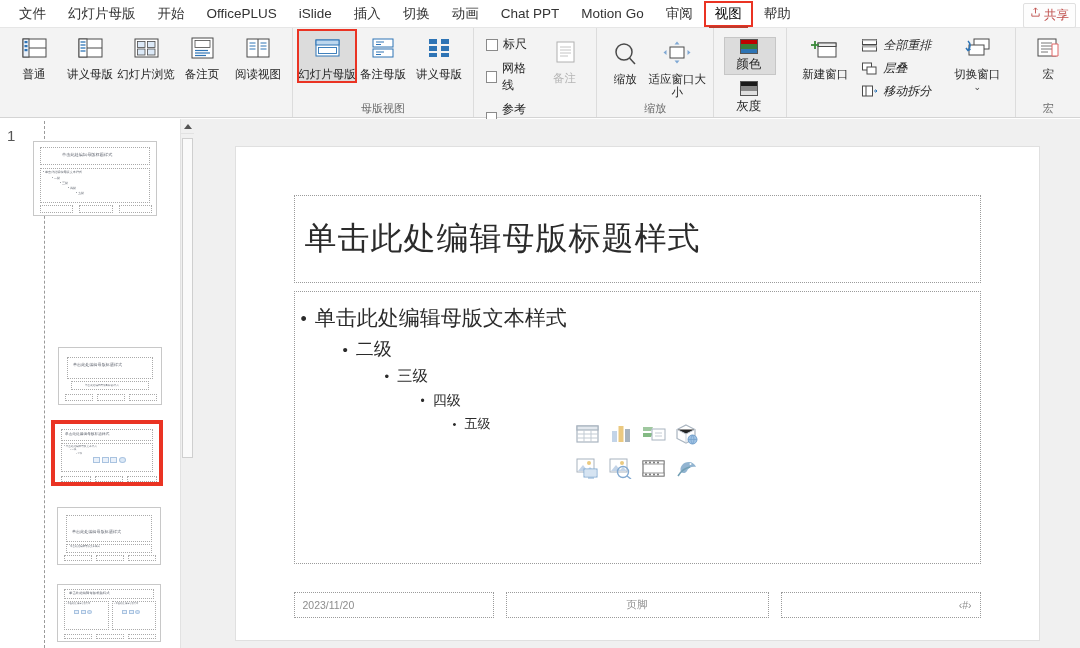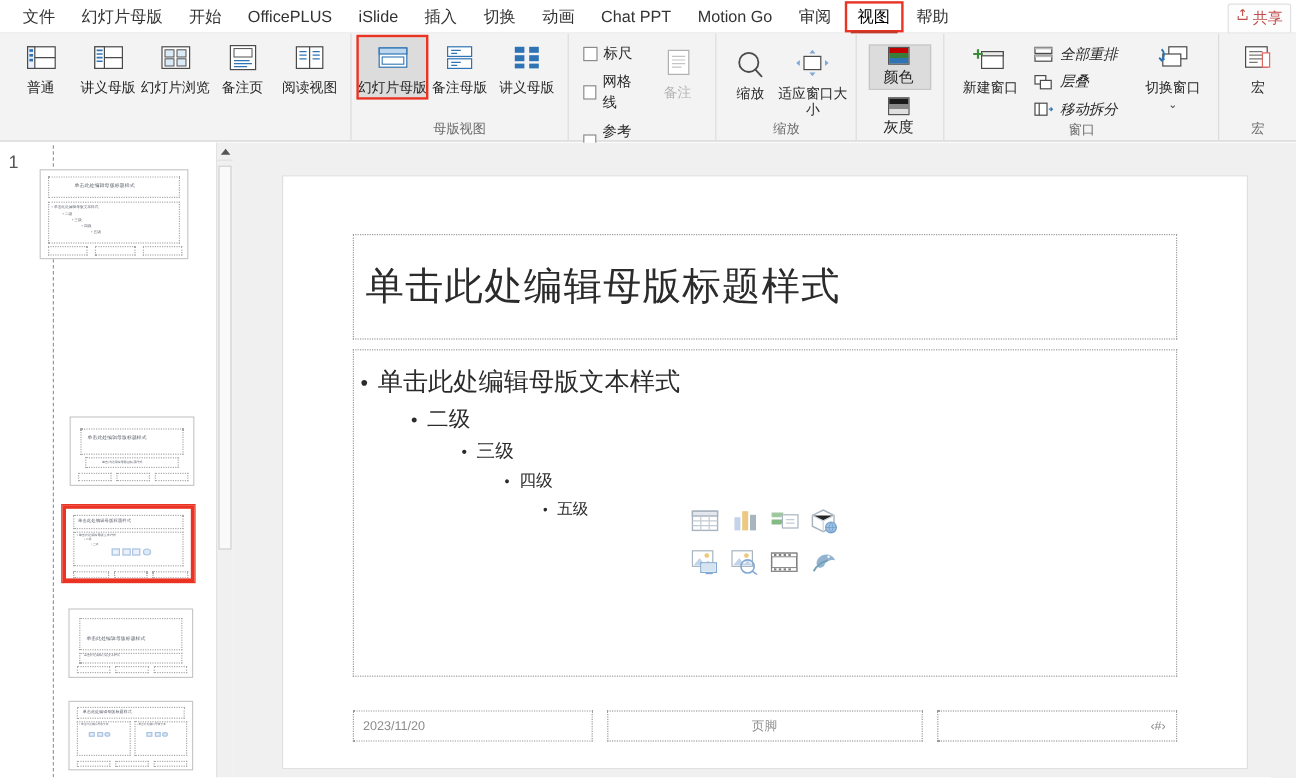--- a/index.html
+++ b/index.html
@@ -579,21 +579,20 @@
             <rect x="13" y="4" width="15" height="10" fill="#fff" stroke="#4a4a4a"></rect>
             <rect x="8" y="10" width="15" height="10" fill="#fff" stroke="#4a4a4a"></rect>
             <path d="M7 6a6 6 0 0 1 0 9" stroke="#2e74b5" fill="none" stroke-width="1.6"></path>
             <path d="M5 13l2 2.5 2.5-1.5" stroke="#2e74b5" fill="none" stroke-width="1.6"></path>
           </svg>
         </span>
         <span class="lbl">切换窗口</span>
         <span class="chev">⌄</span>
       </div>
     </div>
-    <div class="rgroup-label">窗口</div>
   </div>
 
   <div class="rgroup" style="min-width:62px;">
     <div class="rgroup-body" style="justify-content:center;">
       <div class="btn-lg">
         <span class="icon32">
           <svg width="32" height="30" viewBox="0 0 32 30">
             <rect x="6" y="4" width="18" height="17" fill="#fff" stroke="#4a4a4a"></rect>
             <line x1="9" y1="8" x2="20" y2="8" stroke="#777"></line>
             <line x1="9" y1="11" x2="20" y2="11" stroke="#777"></line>

